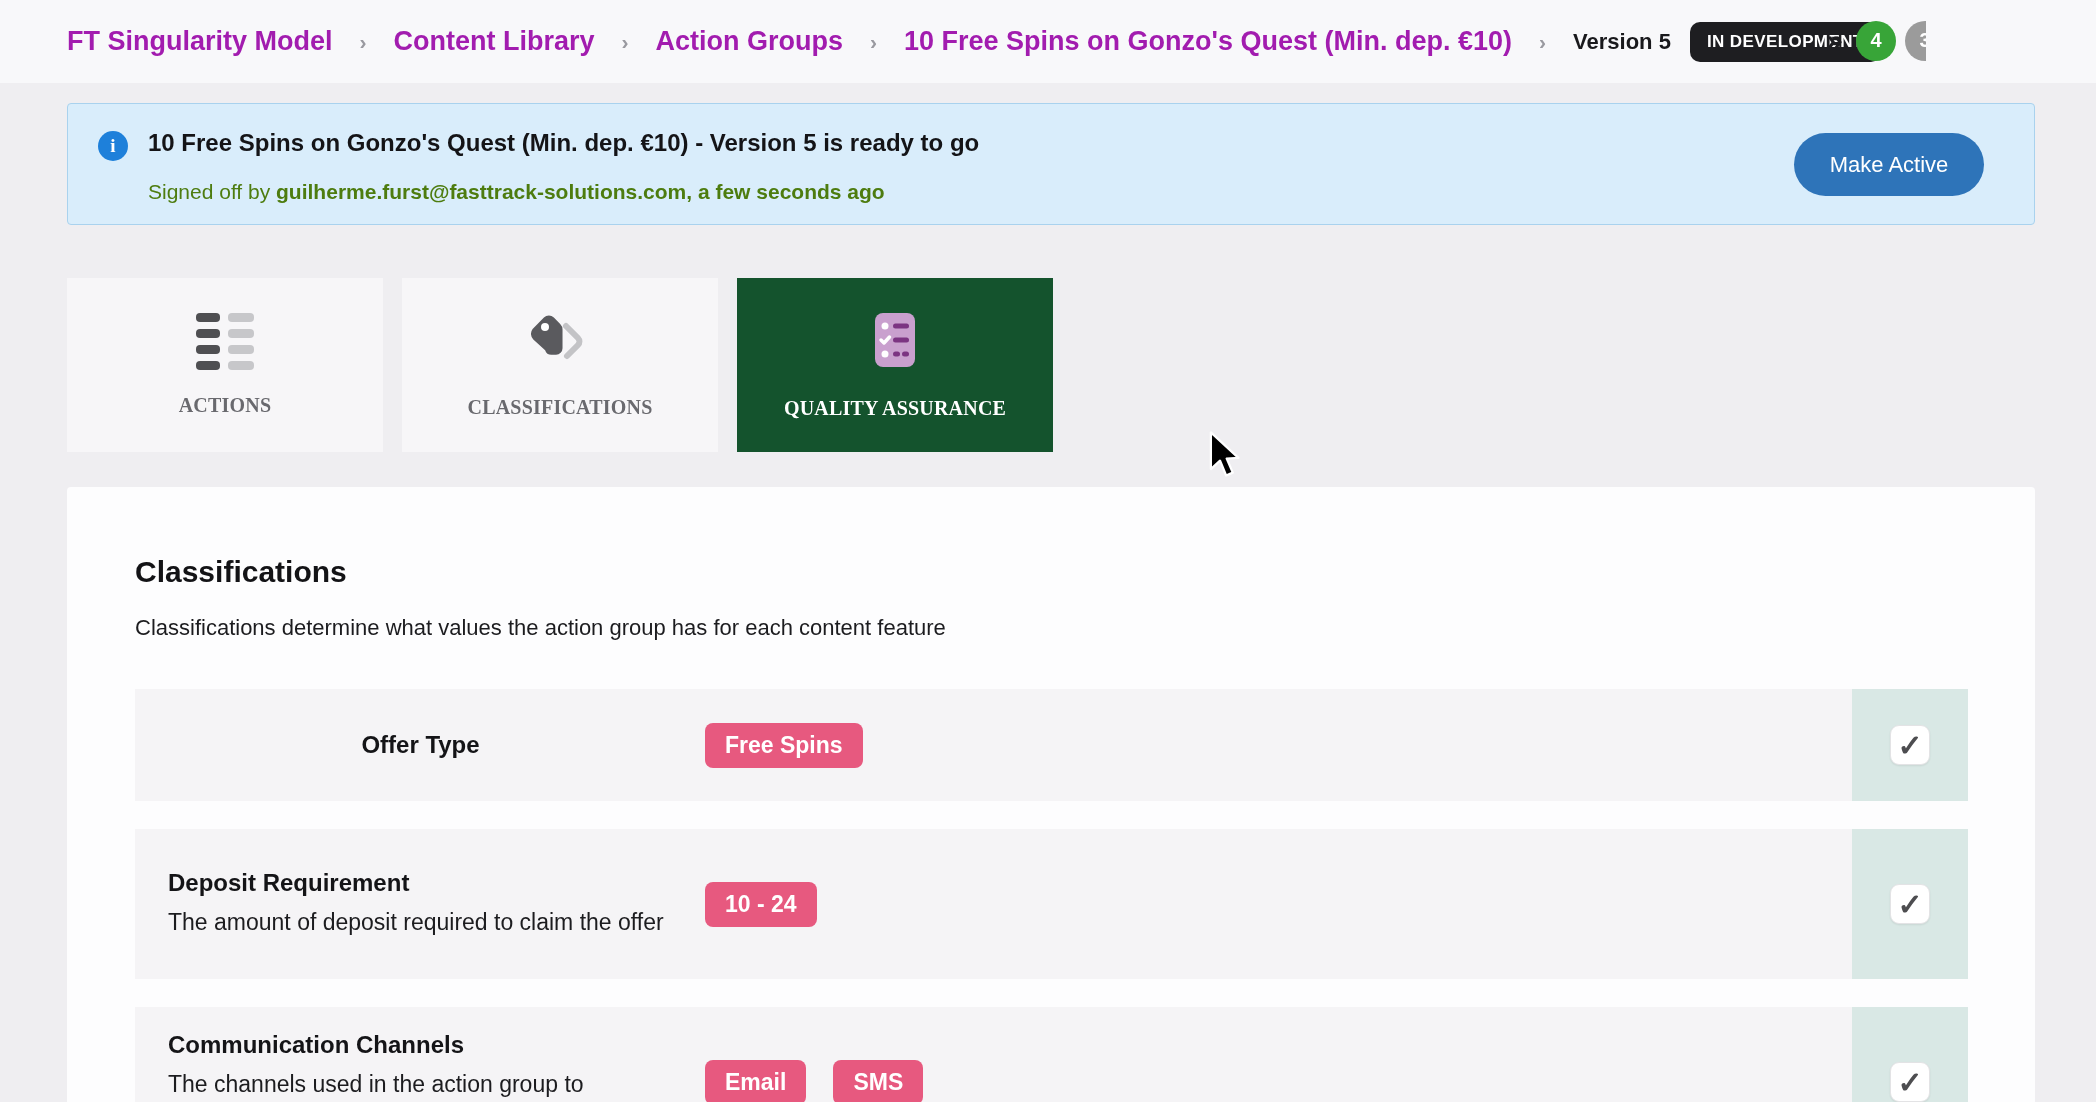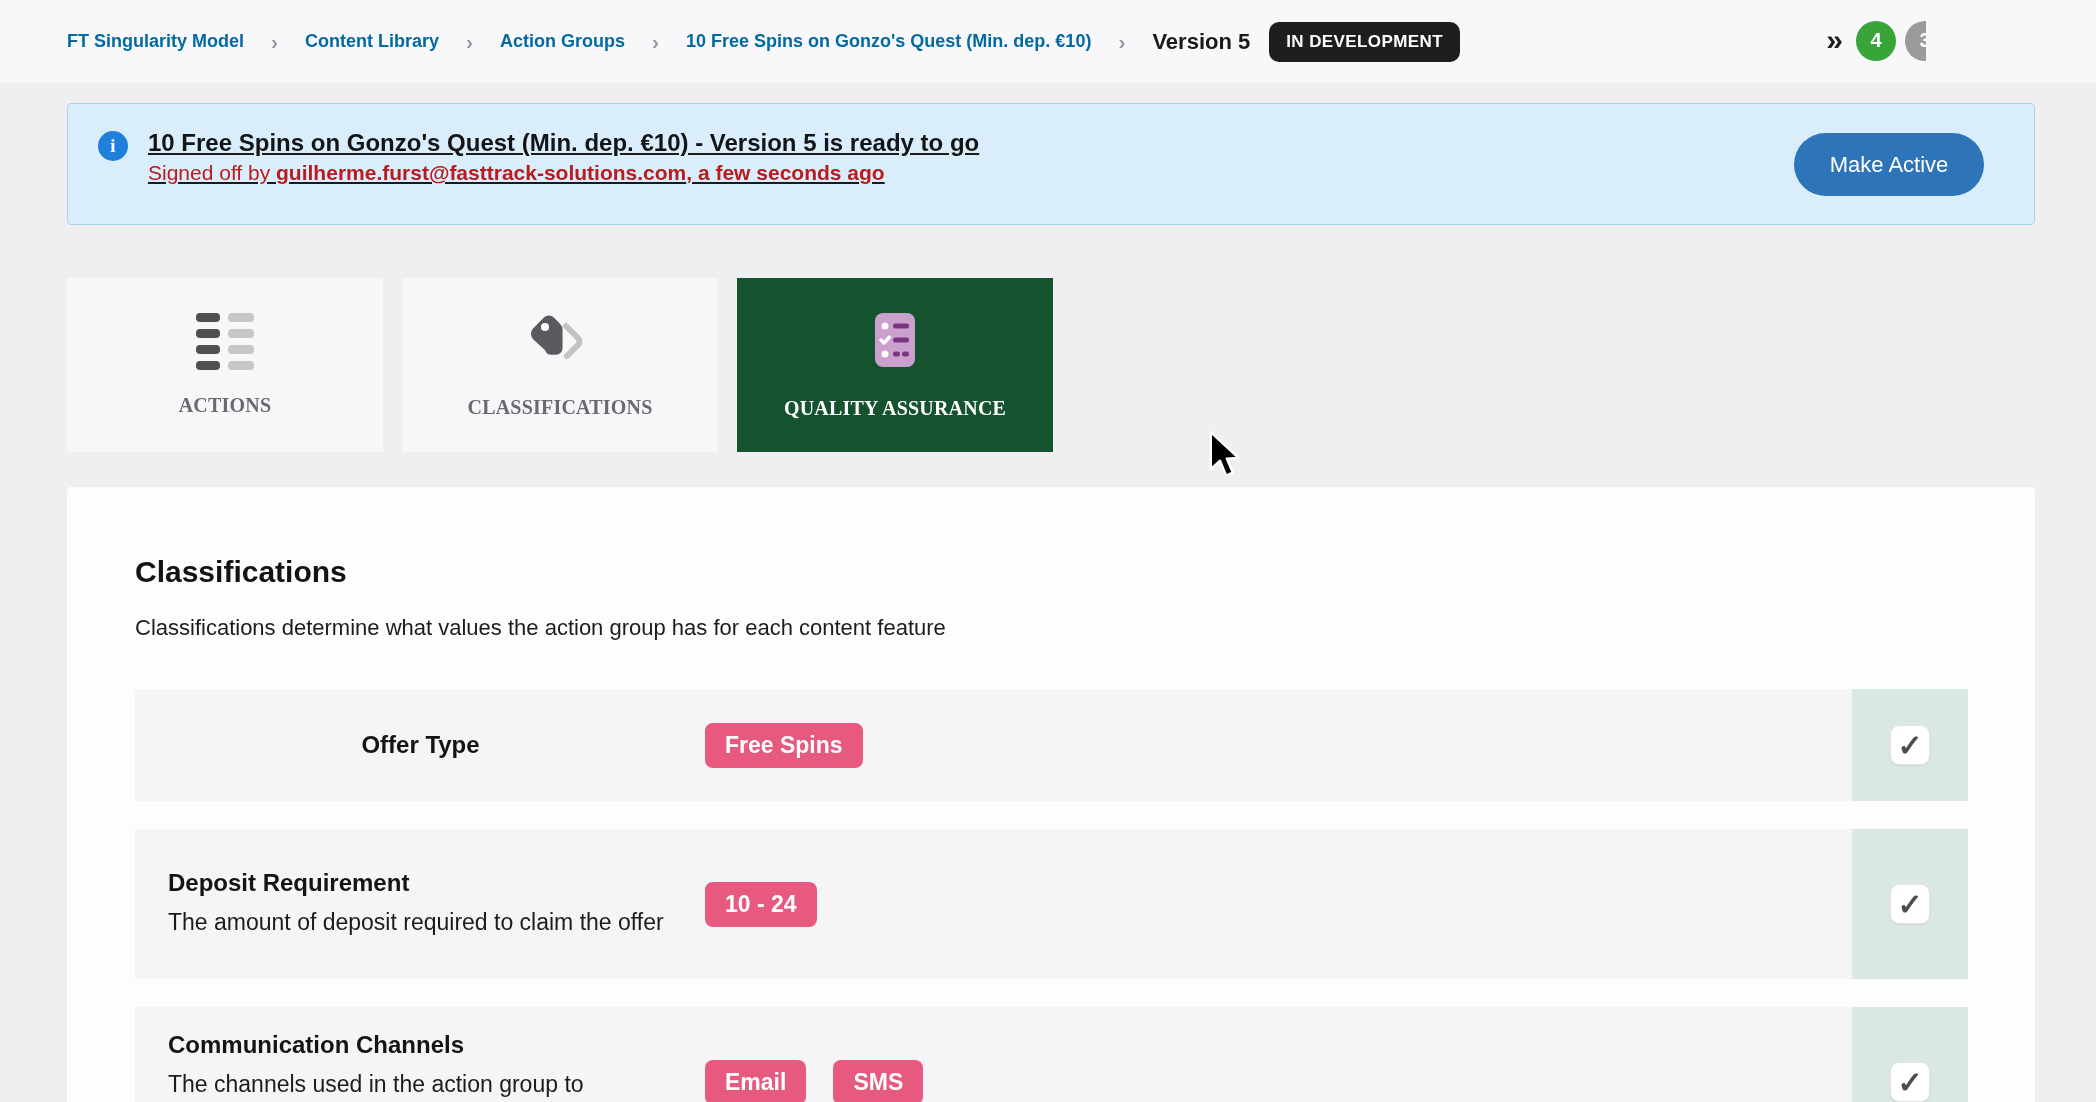--- a/index.html
+++ b/index.html
@@ -3,21 +3,21 @@
 <meta charset="utf-8">
 <style>
   * { margin:0; padding:0; box-sizing:border-box; }
   html,body { width:2096px; height:1102px; overflow:hidden;
     font-family:"Liberation Sans", sans-serif; background:#efeef1; color:#1b1b1f; }
 
   
   .topbar { position:relative; height:83px; background:#f8f8fa;
     display:flex; align-items:center; padding-left:67px; }
   .crumbs { display:flex; align-items:center; gap:27px; white-space:nowrap; }
-  .crumb { font-size:18px; font-weight:700; color:#0369a1; cursor:pointer; }
+  .crumb { font-size:27px; font-weight:700; color:#a21caf; cursor:pointer; }
   .crumb-sep { font-size:21px; font-weight:700; color:#9a9aa0; }
   .crumb-current { font-size:22px; font-weight:700; color:#19191c; }
   .status-pill { margin-left:16px; background:#1e1e21; color:#ffffff; font-size:17px;
     font-weight:700; letter-spacing:.4px; padding:10px 17px; border-radius:10px; }
   .topbar-right { position:absolute; right:170px; top:0; height:83px;
     display:flex; align-items:center; gap:13px; }
   .collapse-ic { font-size:30px; font-weight:700; color:#1e1e21; line-height:1;
     margin-top:-4px; cursor:pointer; }
   .circles-wrap { width:70px; height:42px; overflow:hidden; display:flex; gap:9px; }
   .vcircle { flex:0 0 40px; width:40px; height:40px; border-radius:50%;
@@ -26,23 +26,23 @@
   .vcircle.green { background:#38a538; }
   .vcircle.gray  { background:#9b9b9b; }
 
   
   .banner { position:absolute; left:67px; top:103px; width:1968px; height:122px;
     background:#d9edfb; border:1px solid #a9d2ee; border-radius:4px;
     display:flex; align-items:flex-start; padding:22px 30px 0 30px; }
   .info-ic { width:30px; height:30px; border-radius:50%; background:#1e80da; color:#fff;
     font-size:19px; font-weight:700; font-family:"Liberation Serif", serif;
     display:flex; align-items:center; justify-content:center; margin-top:5px; }
-  .banner-text { margin-left:20px;text-decoration:underline; }
+  .banner-text { margin-left:20px; }
   .banner-title { font-size:24px; font-weight:700; color:#141417; line-height:34px; }
-  .banner-sub { font-size:21px; color:#b91c1c; margin-top:1px; }
+  .banner-sub { font-size:21px; color:#4d7c0f; margin-top:20px; }
   .banner-sub b { font-weight:700; }
   .banner-btn { position:absolute; right:50px; top:29px; width:190px; height:63px;
     background:#2e74b9; border:none; border-radius:32px; color:#fff;
     font-family:"Liberation Sans", sans-serif; font-size:22px; font-weight:400; cursor:pointer; }
 
   
   .tabs { position:absolute; left:67px; top:278px; display:flex; gap:19px;font-family:Liberation Serif, serif; }
   .tabcard { width:316px; height:174px; background:#f7f6f8; cursor:pointer;
     display:flex; flex-direction:column; align-items:center; justify-content:center; gap:24px; }
   .tabcard .tlabel { font-size:20px; font-weight:800; letter-spacing:.2px; color:#69696e; }

